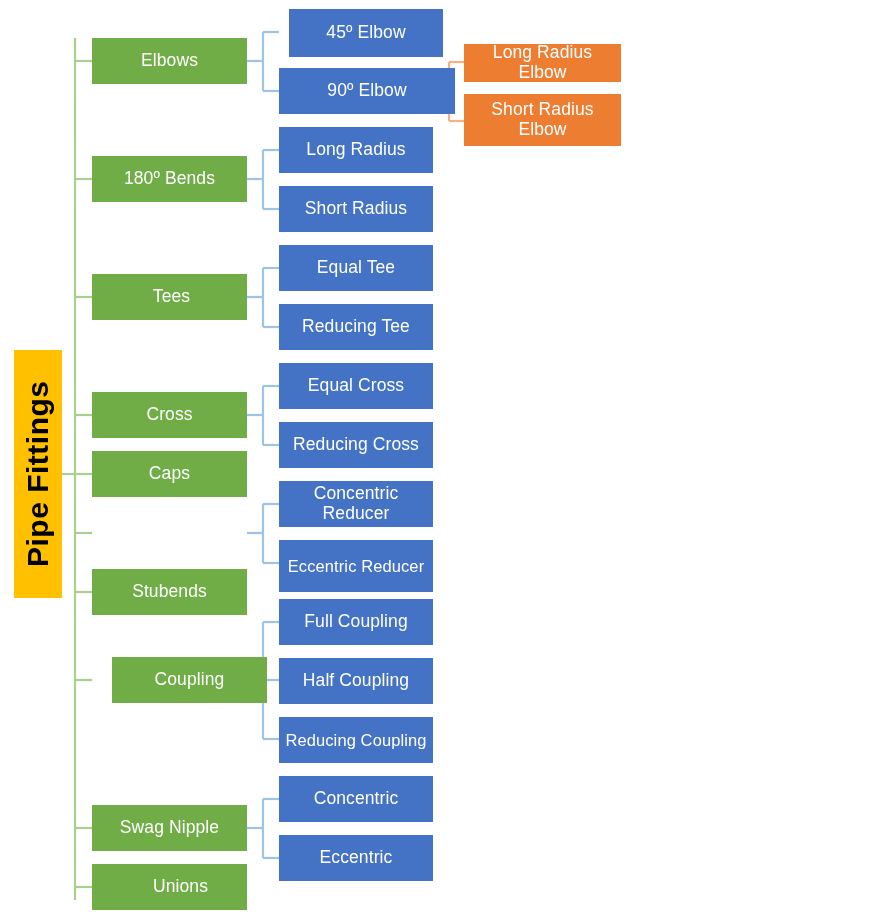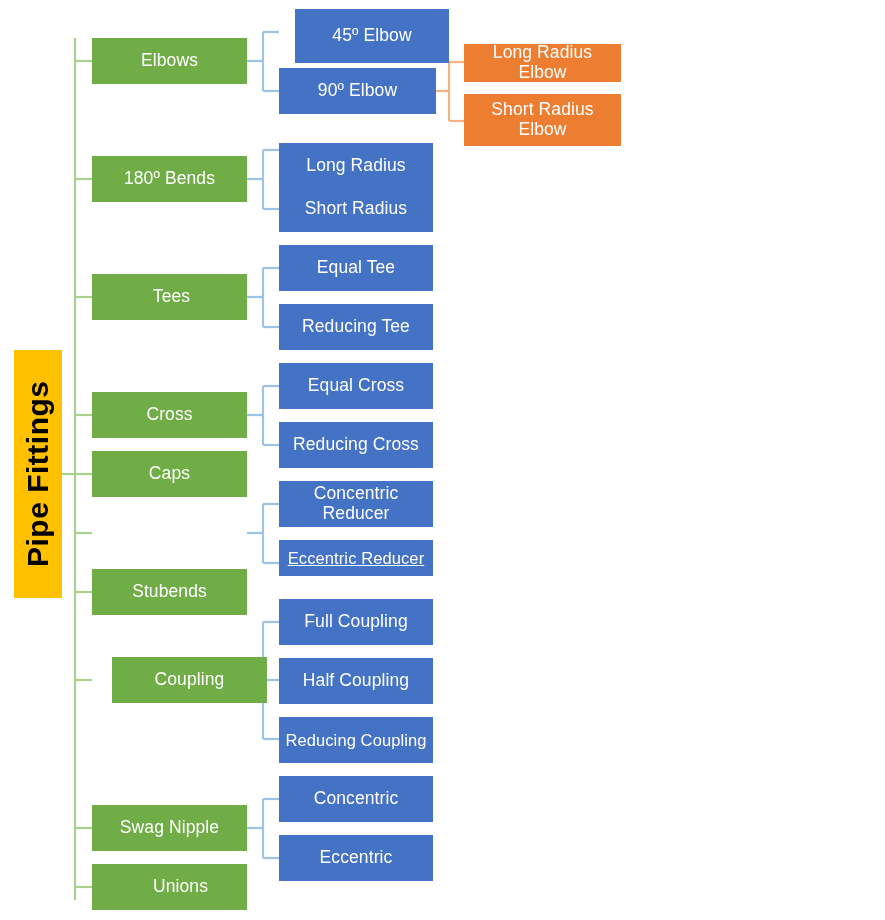--- a/index.html
+++ b/index.html
@@ -142,48 +142,48 @@
   <div class="node lvl1" style="left:92px;top:657px;width:155px;height:46px;margin-left:20px;">
     <span>Coupling</span>
   </div>
   <div class="node lvl1" style="left:92px;top:805px;width:155px;height:46px;">
     <span>Swag Nipple</span>
   </div>
   <div class="node lvl1" style="left:92px;top:864px;width:155px;height:46px;padding-left:26px;">
     <span>Unions</span>
   </div>
 
-  <div class="node lvl2" style="left:295px;top:9px;width:154px;height:54px;">
+  <div class="node lvl2" style="left:289px;top:9px;width:154px;height:48px;">
     <span>45º Elbow</span>
   </div>
-  <div class="node lvl2" style="left:279px;top:68px;width:157px;height:46px;">
+  <div class="node lvl2" style="left:279px;top:68px;width:176px;height:46px;">
     <span>90º Elbow</span>
   </div>
-  <div class="node lvl2" style="left:279px;top:127px;width:154px;height:46px;margin-top:16px;">
+  <div class="node lvl2" style="left:279px;top:127px;width:154px;height:46px;">
     <span>Long Radius</span>
   </div>
   <div class="node lvl2" style="left:279px;top:186px;width:154px;height:46px;">
     <span>Short Radius</span>
   </div>
   <div class="node lvl2" style="left:279px;top:304px;width:154px;height:46px;">
     <span>Reducing Tee</span>
   </div>
   <div class="node lvl2" style="left:279px;top:245px;width:154px;height:46px;">
     <span>Equal Tee</span>
   </div>
   <div class="node lvl2" style="left:279px;top:363px;width:154px;height:46px;">
     <span>Equal Cross</span>
   </div>
   <div class="node lvl2" style="left:279px;top:422px;width:154px;height:46px;">
     <span>Reducing Cross</span>
   </div>
   <div class="node lvl2" style="left:279px;top:481px;width:154px;height:46px;">
     <span>Concentric Reducer</span>
   </div>
-  <div class="node lvl2" style="left:279px;top:540px;width:154px;height:36px;font-size:16.5px;text-decoration:underline;">
+  <div class="node lvl2" style="left:279px;top:540px;width:154px;height:52px;font-size:16.5px;">
     <span>Eccentric Reducer</span>
   </div>
   <div class="node lvl2" style="left:279px;top:599px;width:154px;height:46px;">
     <span>Full Coupling</span>
   </div>
   <div class="node lvl2" style="left:279px;top:658px;width:154px;height:46px;">
     <span>Half Coupling</span>
   </div>
   <div class="node lvl2" style="left:279px;top:717px;width:154px;height:46px;font-size:16.5px;">
     <span>Reducing Coupling</span>

